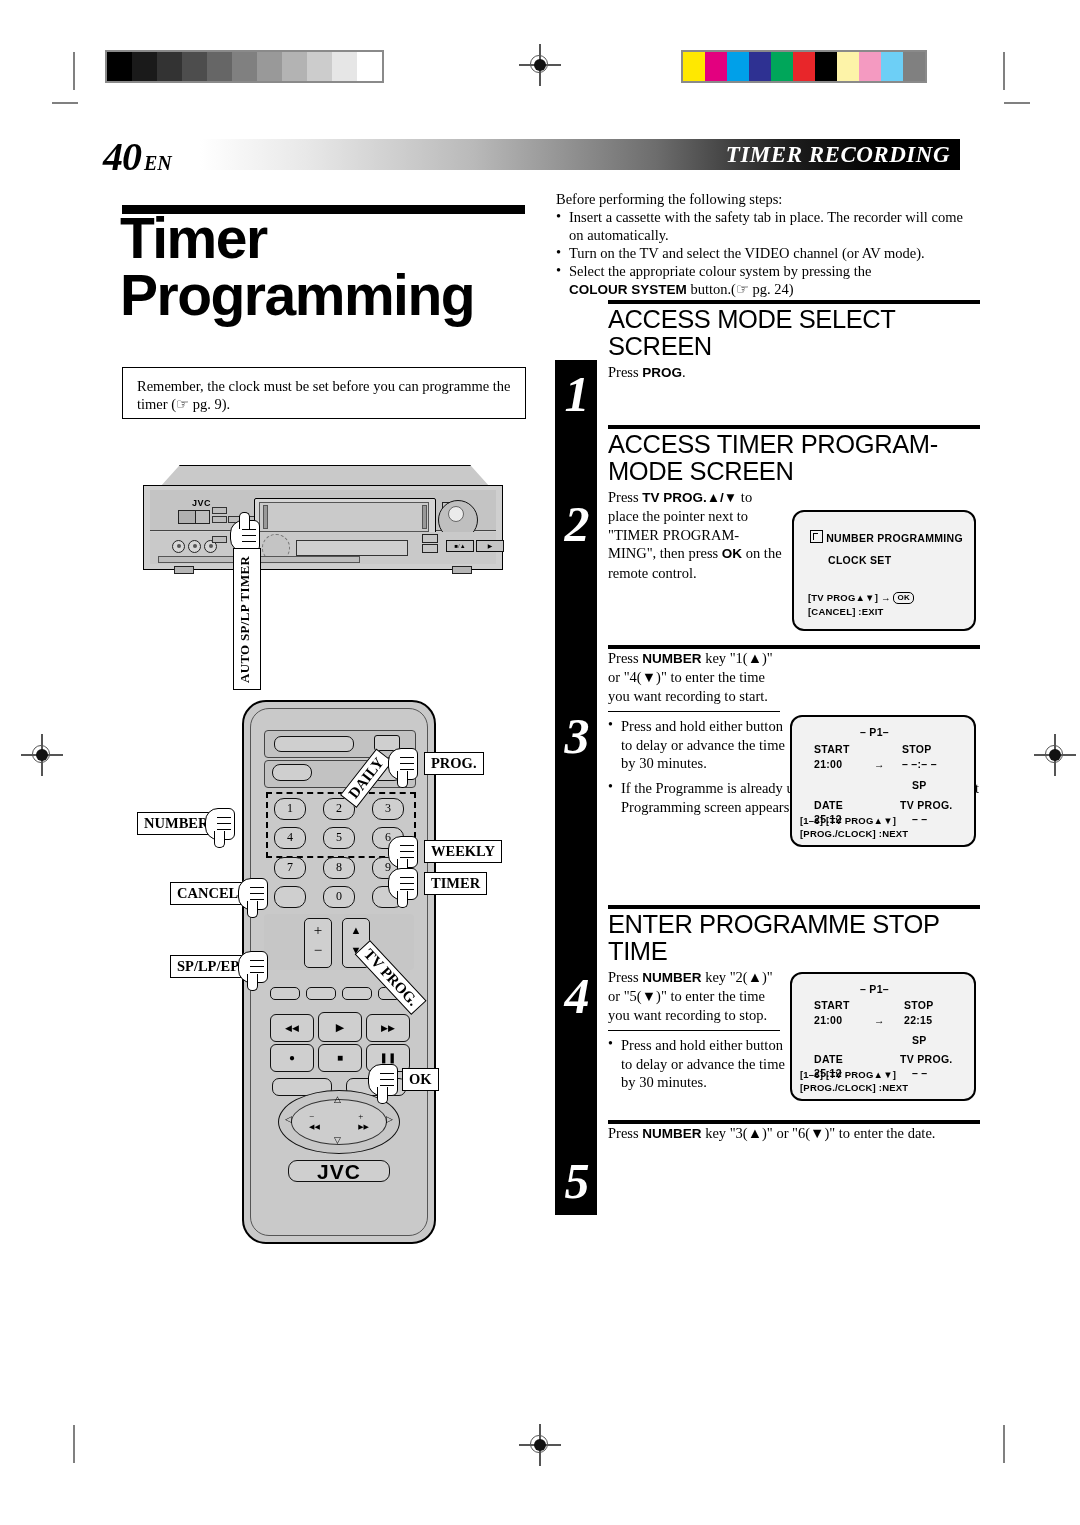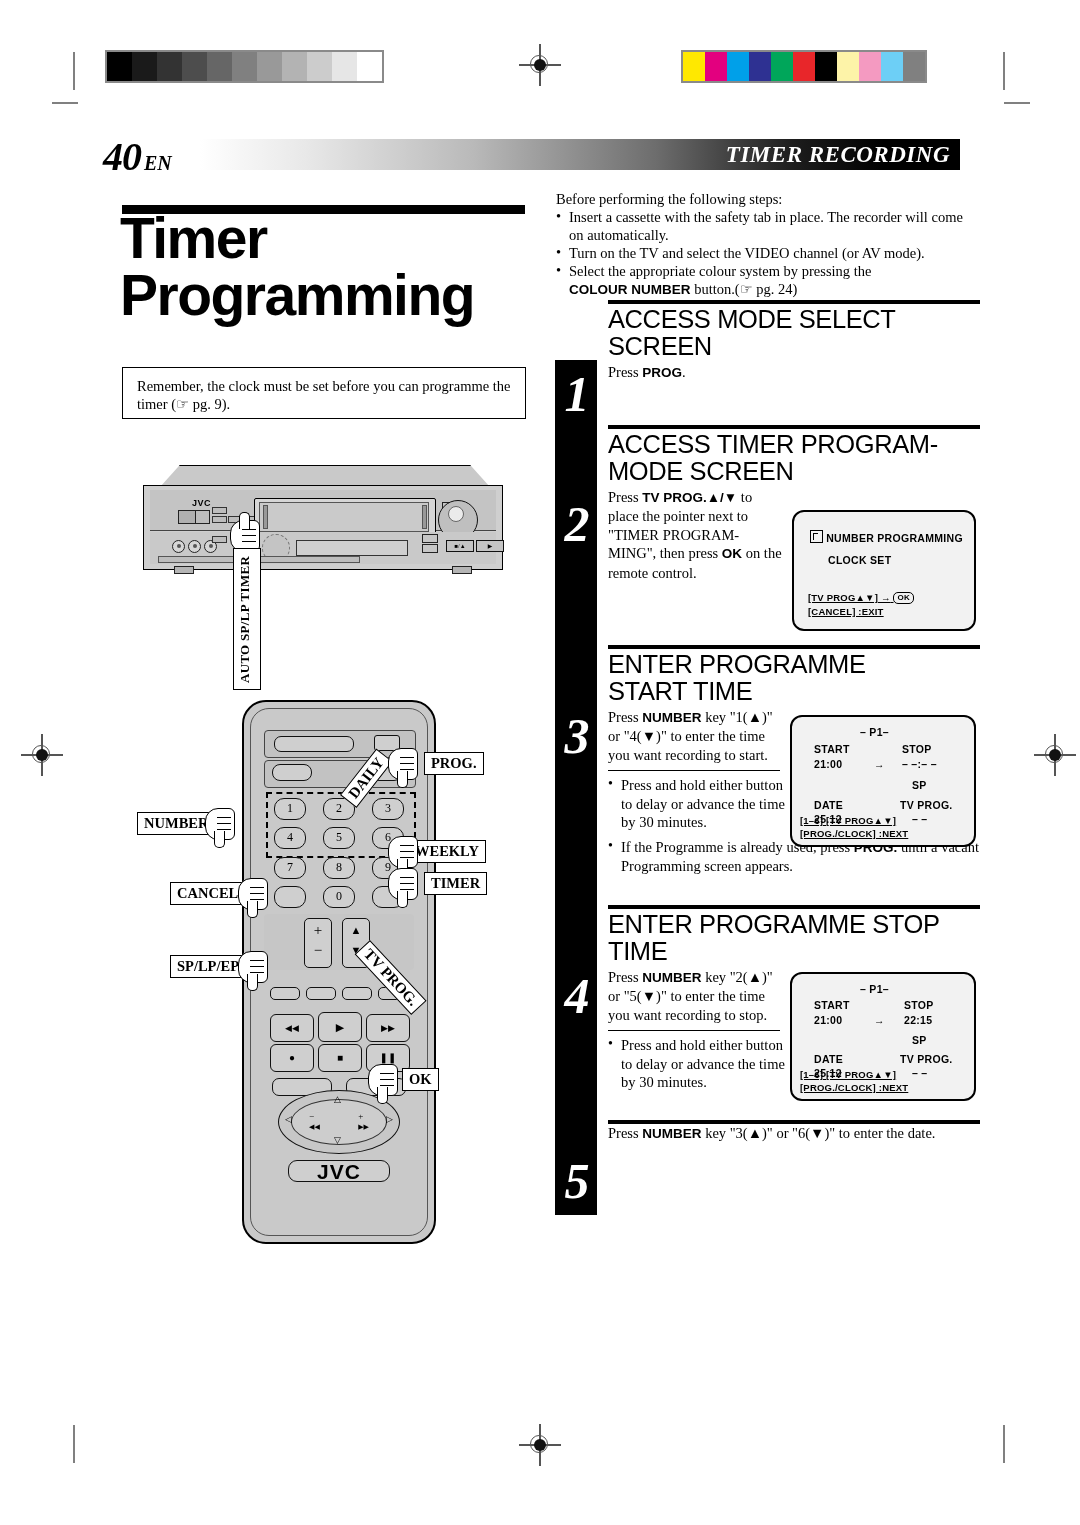--- a/index.html
+++ b/index.html
@@ -109,21 +109,21 @@
   .sbody b{font-family:"Liberation Sans",sans-serif;font-weight:700;font-size:13.5px;}
   .bullets{font-family:"Liberation Serif",serif;font-size:14.5px;line-height:18.5px;}
   .bullets .bl{position:relative;padding-left:13px;margin-top:2px;}
   .bullets .bl:before{content:"\2022";position:absolute;left:0;top:-1px;font-size:14px;}
   .hairline{height:1.2px;background:#000;margin:6px 0 5px 0;}
 
   
   .osd{position:absolute;border:2px solid #000;border-radius:12px;background:#f2f2f2;
        font-family:"Liberation Sans",sans-serif;font-weight:700;}
   .osd .row{position:absolute;}
-  .osd .small{font-size:9.5px;letter-spacing:.2px;text-decoration:underline;}
+  .osd .small{font-size:9.5px;letter-spacing:.2px;}
   .osd .mid{font-size:10.5px;letter-spacing:.3px;}
   .okglyph{display:inline-block;border:1.2px solid #000;border-radius:5px;padding:0 3px;font-size:8px;line-height:10px;vertical-align:1px;}
   .handicon{display:inline-block;width:11px;height:11px;border:1.3px solid #000;vertical-align:-1px;position:relative;}
   .handicon:after{content:"";position:absolute;left:2px;top:2px;width:4px;height:6px;border-left:1.2px solid #000;border-top:1.2px solid #000;}
 </style>
 </head>
 <body>
 
 <div class="page">
 
@@ -338,21 +338,21 @@
       <div style="position:absolute;left:30px;top:20px;font-size:9px;">−<br><span style="font-size:7px;">◀◀</span></div>
       <div style="position:absolute;right:30px;top:20px;font-size:9px;">+<br><span style="font-size:7px;">▶▶</span></div>
     </div>
     <div class="rbtn" style="left:44px;top:458px;width:100px;height:20px;border-radius:9px;"></div>
 
     <div class="jvc">JVC</div>
   </div>
 
   <div class="hlabel" style="left:424px;top:752px;">PROG.</div>
   <div class="hlabel" style="left:137px;top:812px;">NUMBER</div>
-  <div class="hlabel" style="left:408px;top:840px;">WEEKLY</div>
+  <div class="hlabel" style="left:424px;top:840px;">WEEKLY</div>
   <div class="hlabel" style="left:424px;top:872px;">TIMER</div>
   <div class="hlabel" style="left:170px;top:882px;">CANCEL</div>
   <div class="hlabel" style="left:170px;top:955px;">SP/LP/EP</div>
   <div class="hlabel" style="left:402px;top:1068px;">OK</div>
 
   <div class="rot-label" style="left:340px;top:795px;transform:rotate(-52deg);transform-origin:left top;">DAILY</div>
   <div class="rot-label" style="left:370px;top:940px;transform:rotate(47deg);transform-origin:left top;">TV PROG.</div>
 
   <div class="hand" style="left:388px;top:748px;">
       <div class="f" style="transform:rotate(180deg);top:22px;"></div>
@@ -403,21 +403,21 @@
       <span style="position:absolute;left:0;top:-1px;">•</span>
       <span>Insert a cassette with the safety tab in place. The recorder will come on automatically.</span>
     </div>
     <div style="position:relative;padding-left:13px;">
       <span style="position:absolute;left:0;top:-1px;">•</span>
       <span>Turn on the TV and select the VIDEO channel (or AV mode).</span>
     </div>
     <div style="position:relative;padding-left:13px;">
       <span style="position:absolute;left:0;top:-1px;">•</span>
       <span>Select the appropriate colour system by pressing the<br>
-      <b style="font-family:'Liberation Sans',sans-serif;font-size:13.5px;">COLOUR NUMBER</b> button.(☞ pg. 24)</span>
+      <b style="font-family:'Liberation Sans',sans-serif;font-size:13.5px;">COLOUR SYSTEM</b> button.(☞ pg. 24)</span>
     </div>
   </div>
 
   <div class="stepcol"></div>
   <div class="stepnum" style="top:365px;">1</div>
   <div class="stepnum" style="top:495px;">2</div>
   <div class="stepnum" style="top:707px;">3</div>
   <div class="stepnum" style="top:967px;">4</div>
   <div class="stepnum" style="top:1152px;">5</div>
 
@@ -448,22 +448,20 @@
       <div class="row mid" style="left:34px;top:42px;">CLOCK SET</div>
       <div class="row small" style="left:14px;top:80px;">
         <span>[TV PROG▲▼] →</span>
         <span class="okglyph">OK</span>
       </div>
       <div class="row small" style="left:14px;top:94px;">[CANCEL] :EXIT</div>
     </div>
 
     <div style="position:absolute;left:0;top:345px;width:372px;">
       <div class="rule"></div>
-      <div class="sh" style="white-space:pre-line;">ENTER PROGRAMME
-START TIME</div>
       <div class="sbody" style="width:172px;">
         Press <b>NUMBER</b> key "1(▲)" or "4(▼)" to enter the time you want recording to start.
       </div>
       <div class="hairline" style="width:172px;"></div>
       <div class="bullets">
         <div class="bl" style="width:172px;">Press and hold either button to delay or advance the time by 30 minutes.</div>
         <div class="bl" style="width:358px;margin-top:6px;">If the Programme is already used, press <b style="font-family:'Liberation Sans',sans-serif;font-size:13.5px;">PROG.</b> until a vacant Programming screen appears.</div>
       </div>
     </div>
 

